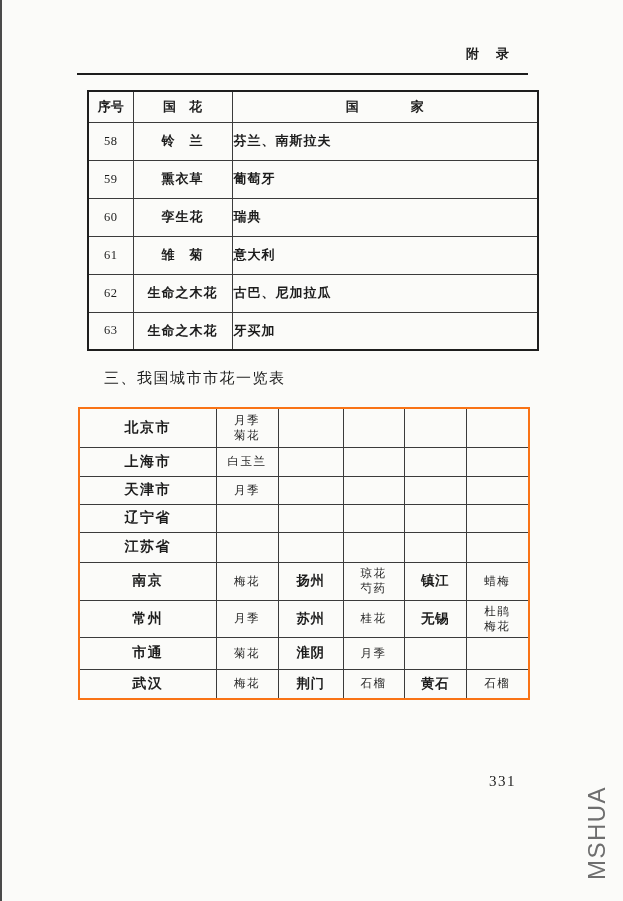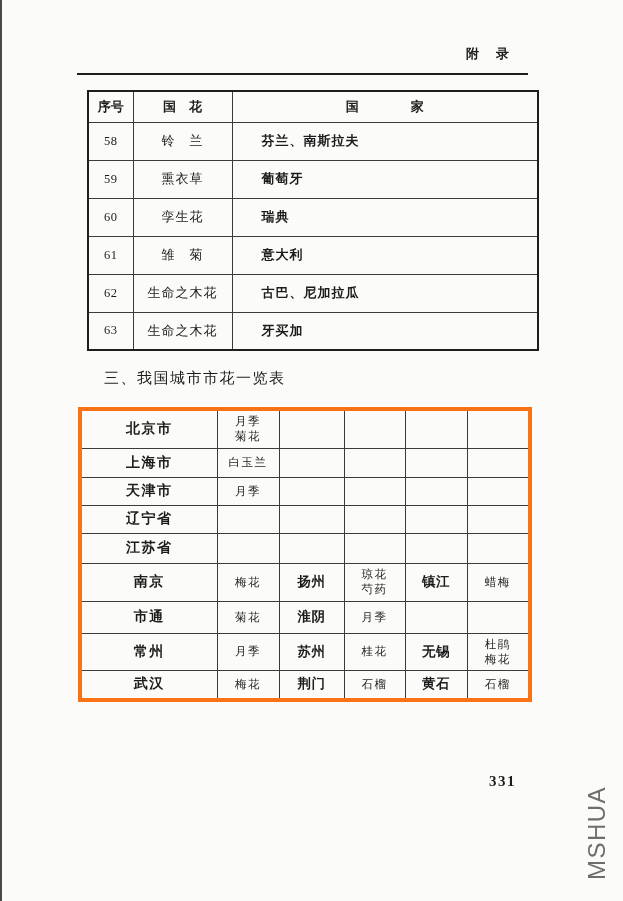--- a/index.html
+++ b/index.html
@@ -29,51 +29,51 @@
   .t1 {
     position:absolute; left:78px; top:90px; width:450px;
     border:2px solid #1e1e1e;
     margin-left:9px;
   }
   .t1 th {
     height:31px; font-size:13px; font-weight:700; text-align:center;
   }
   .t1 td { height:38px; }
   .t1 .no-cell { font-size:12.5px; text-align:center; letter-spacing:0.5px; }
-  .t1 .flower-cell { font-size:13px; font-weight:400; text-align:center; letter-spacing:1px; }
-  .t1 .country-cell { font-size:13px; font-weight:600; text-align:left; padding-left:29px; letter-spacing:1px; }
+  .t1 .flower-cell { font-size:13px; font-weight:700; text-align:center; letter-spacing:1px; }
+  .t1 .country-cell { font-size:13px; font-weight:600; text-align:left; padding-left:1px; letter-spacing:1px; }
 
   .section-title {
     position:absolute; left:104px; top:369px;
     font-family:"Liberation Sans", sans-serif;
     font-size:15px; font-weight:400; letter-spacing:1.5px;
   }
 
   
   .t2 {
     position:absolute; left:78px; top:407px; width:450px;
-    border:4px solid #f97316;
+    border:2px solid #f97316;
   }
   .t2 td { text-align:center; padding:1px 2px; }
   .t2 .c-city1 {
     font-family:"Liberation Sans", sans-serif;
     font-size:14px; font-weight:700; letter-spacing:1.5px;
   }
   .t2 .c-city2 {
     font-family:"Liberation Sans", sans-serif;
     font-size:13.5px; font-weight:700; letter-spacing:0.5px;
   }
   .t2 .c-flw {
     font-size:11.5px; font-weight:400; letter-spacing:1.5px; line-height:15px; color:#242424;
   }
   .ln { min-height:0; }
 
   .page-number {
     position:absolute; left:489px; top:773px;
-    font-size:15px; font-weight:700; letter-spacing:1.5px;
+    font-size:15px; font-weight:400; letter-spacing:1.5px;
   }
 
   .watermark {
     position:absolute; left:584px; top:782px; width:26px; height:102px;
     display:flex; align-items:center; justify-content:center;
   }
   .watermark span {
     transform:rotate(-90deg);
     white-space:nowrap;
     font-family:"Liberation Sans", sans-serif;
@@ -262,59 +262,59 @@
             <div class="ln">琼花</div>
             <div class="ln">芍药</div>
           </td>
       <td class="c-city2">
             <div class="ln">镇江</div>
           </td>
       <td class="c-flw">
             <div class="ln">蜡梅</div>
           </td>
     </tr>
-    <tr style="height:32px">
-      <td class="c-city1">
-            <div class="ln">市通</div>
-          </td>
-      <td class="c-flw">
-            <div class="ln">菊花</div>
-          </td>
-      <td class="c-city2">
-            <div class="ln">淮阴</div>
-          </td>
-      <td class="c-flw">
-            <div class="ln">月季</div>
-          </td>
-      <td class="c-city2">
-            <div class="ln"></div>
-          </td>
-      <td class="c-flw">
-            <div class="ln"></div>
-          </td>
-    </tr>
     <tr style="height:37px">
       <td class="c-city1">
             <div class="ln">常州</div>
           </td>
       <td class="c-flw">
             <div class="ln">月季</div>
           </td>
       <td class="c-city2">
             <div class="ln">苏州</div>
           </td>
       <td class="c-flw">
             <div class="ln">桂花</div>
           </td>
       <td class="c-city2">
             <div class="ln">无锡</div>
           </td>
       <td class="c-flw">
             <div class="ln">杜鹃</div>
             <div class="ln">梅花</div>
+          </td>
+    </tr>
+    <tr style="height:32px">
+      <td class="c-city1">
+            <div class="ln">市通</div>
+          </td>
+      <td class="c-flw">
+            <div class="ln">菊花</div>
+          </td>
+      <td class="c-city2">
+            <div class="ln">淮阴</div>
+          </td>
+      <td class="c-flw">
+            <div class="ln">月季</div>
+          </td>
+      <td class="c-city2">
+            <div class="ln"></div>
+          </td>
+      <td class="c-flw">
+            <div class="ln"></div>
           </td>
     </tr>
     <tr style="height:30px">
       <td class="c-city1">
             <div class="ln">武汉</div>
           </td>
       <td class="c-flw">
             <div class="ln">梅花</div>
           </td>
       <td class="c-city2">

